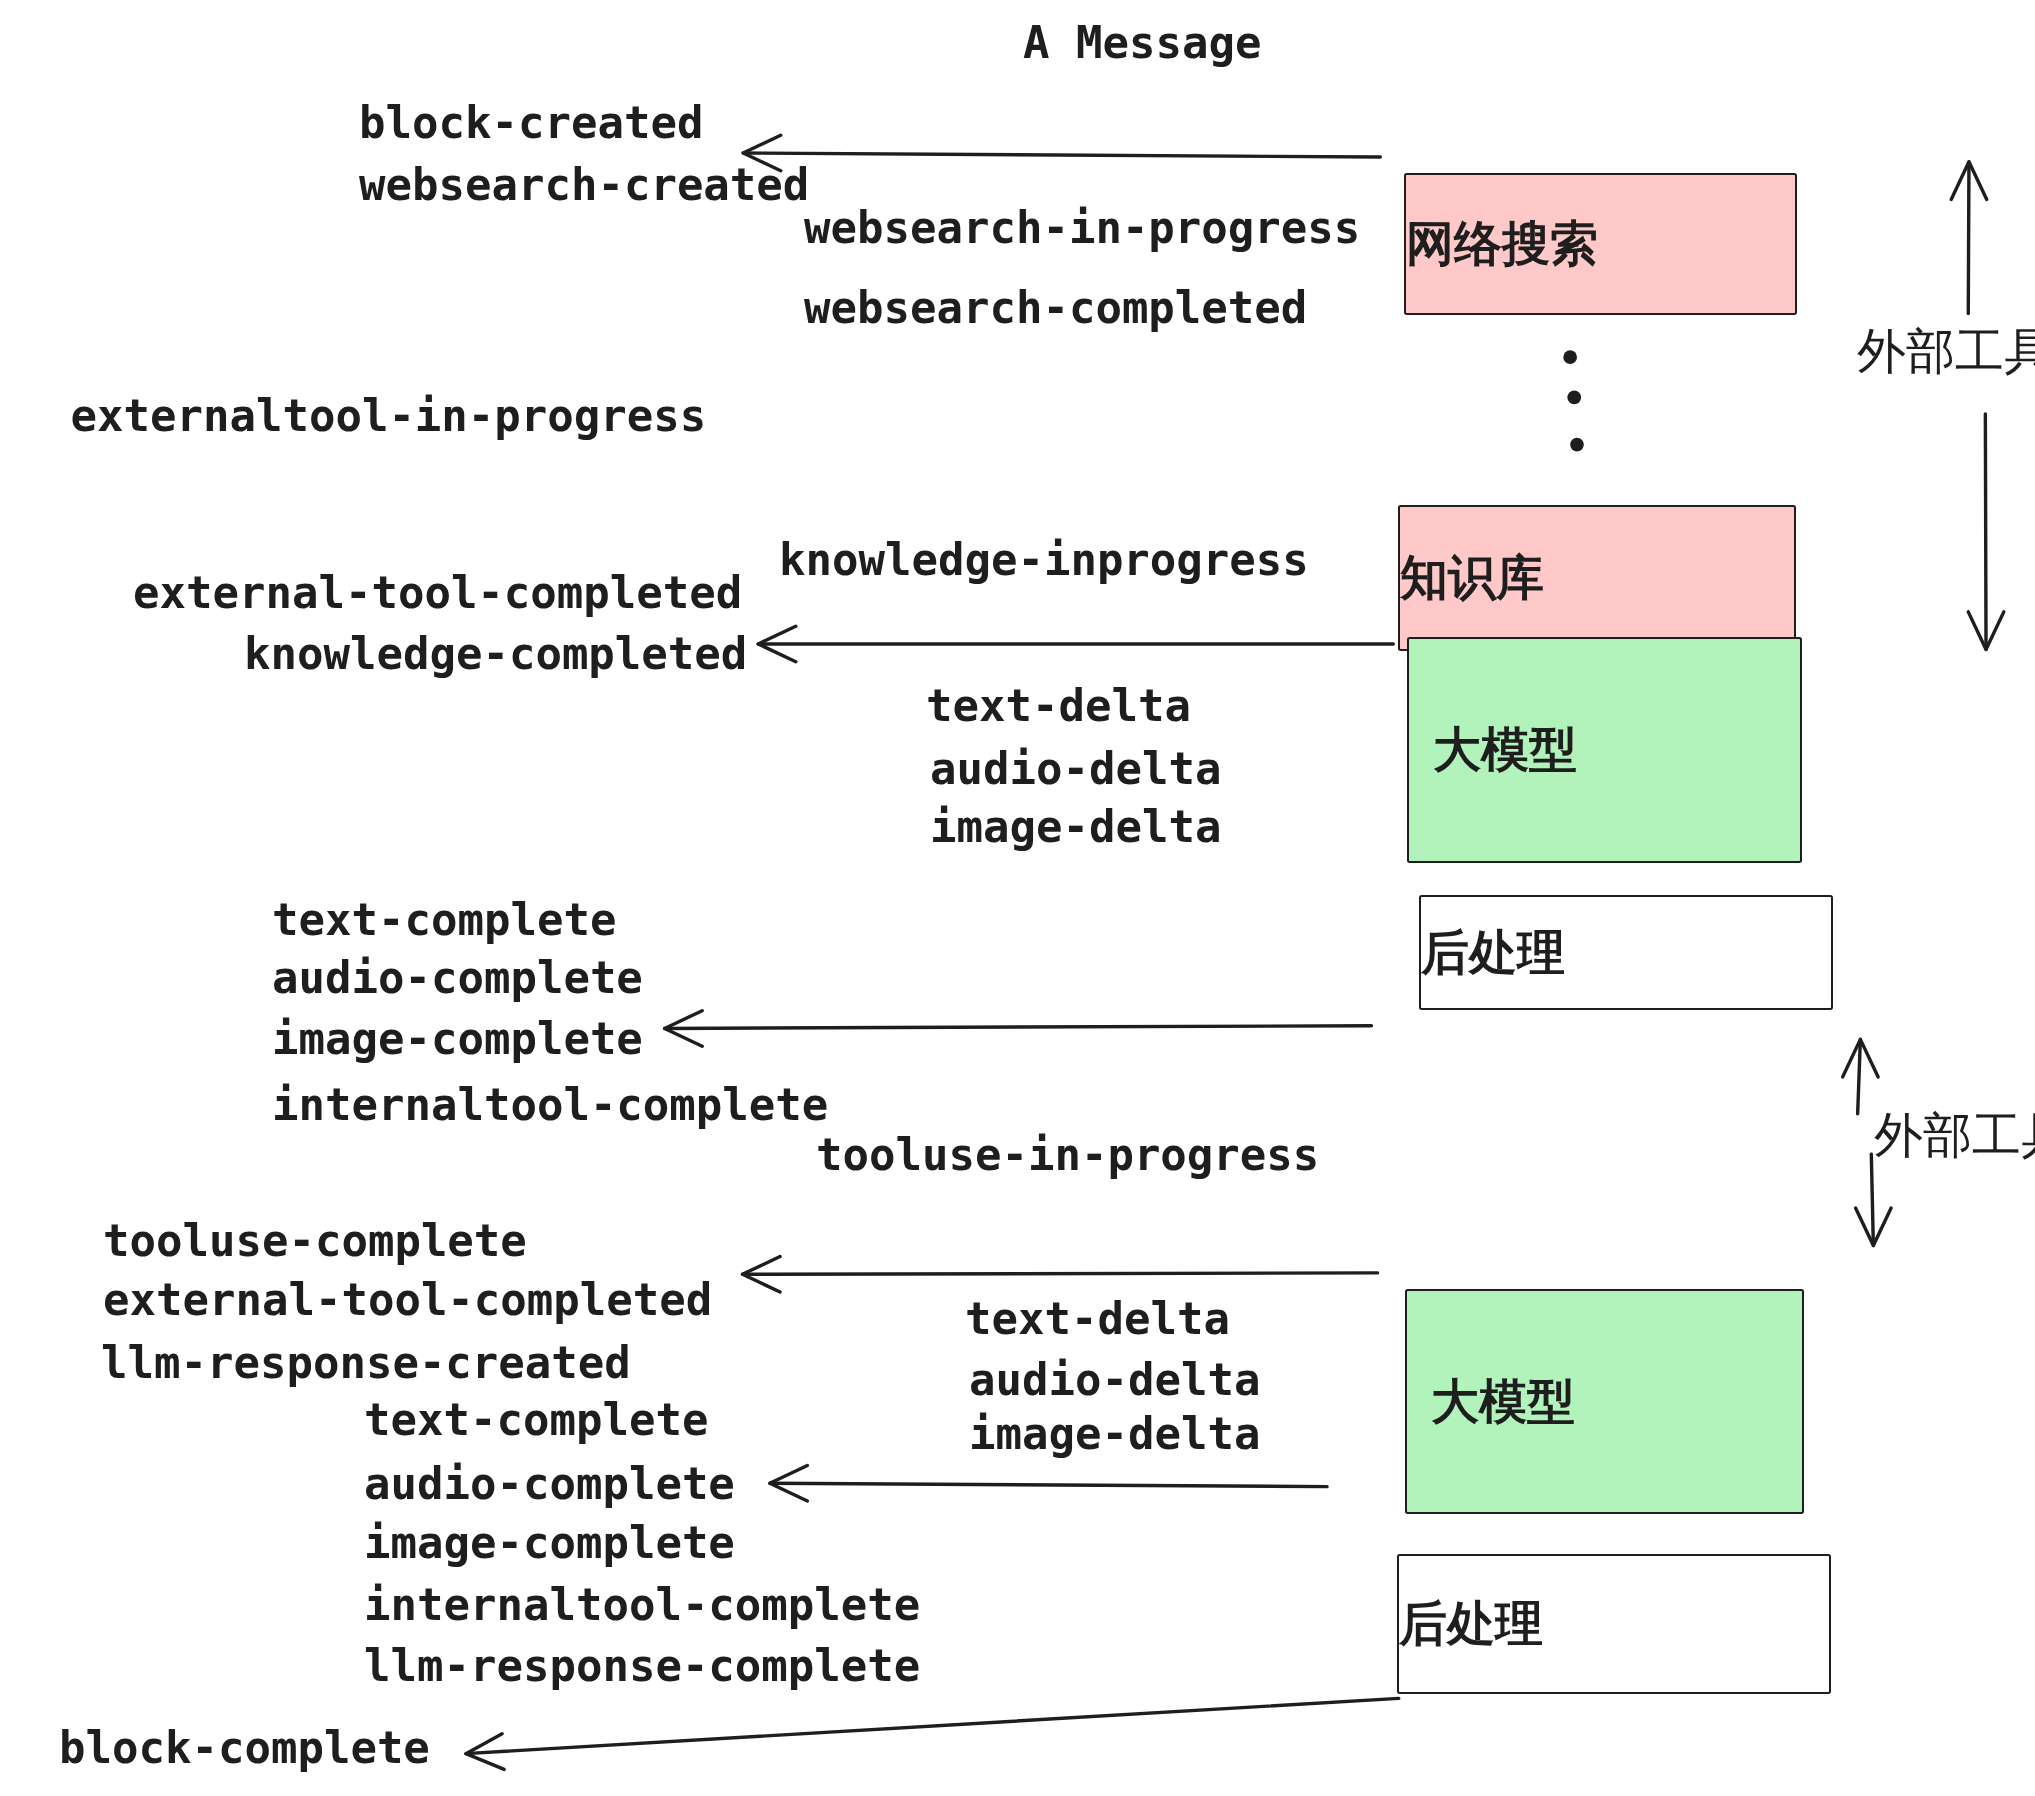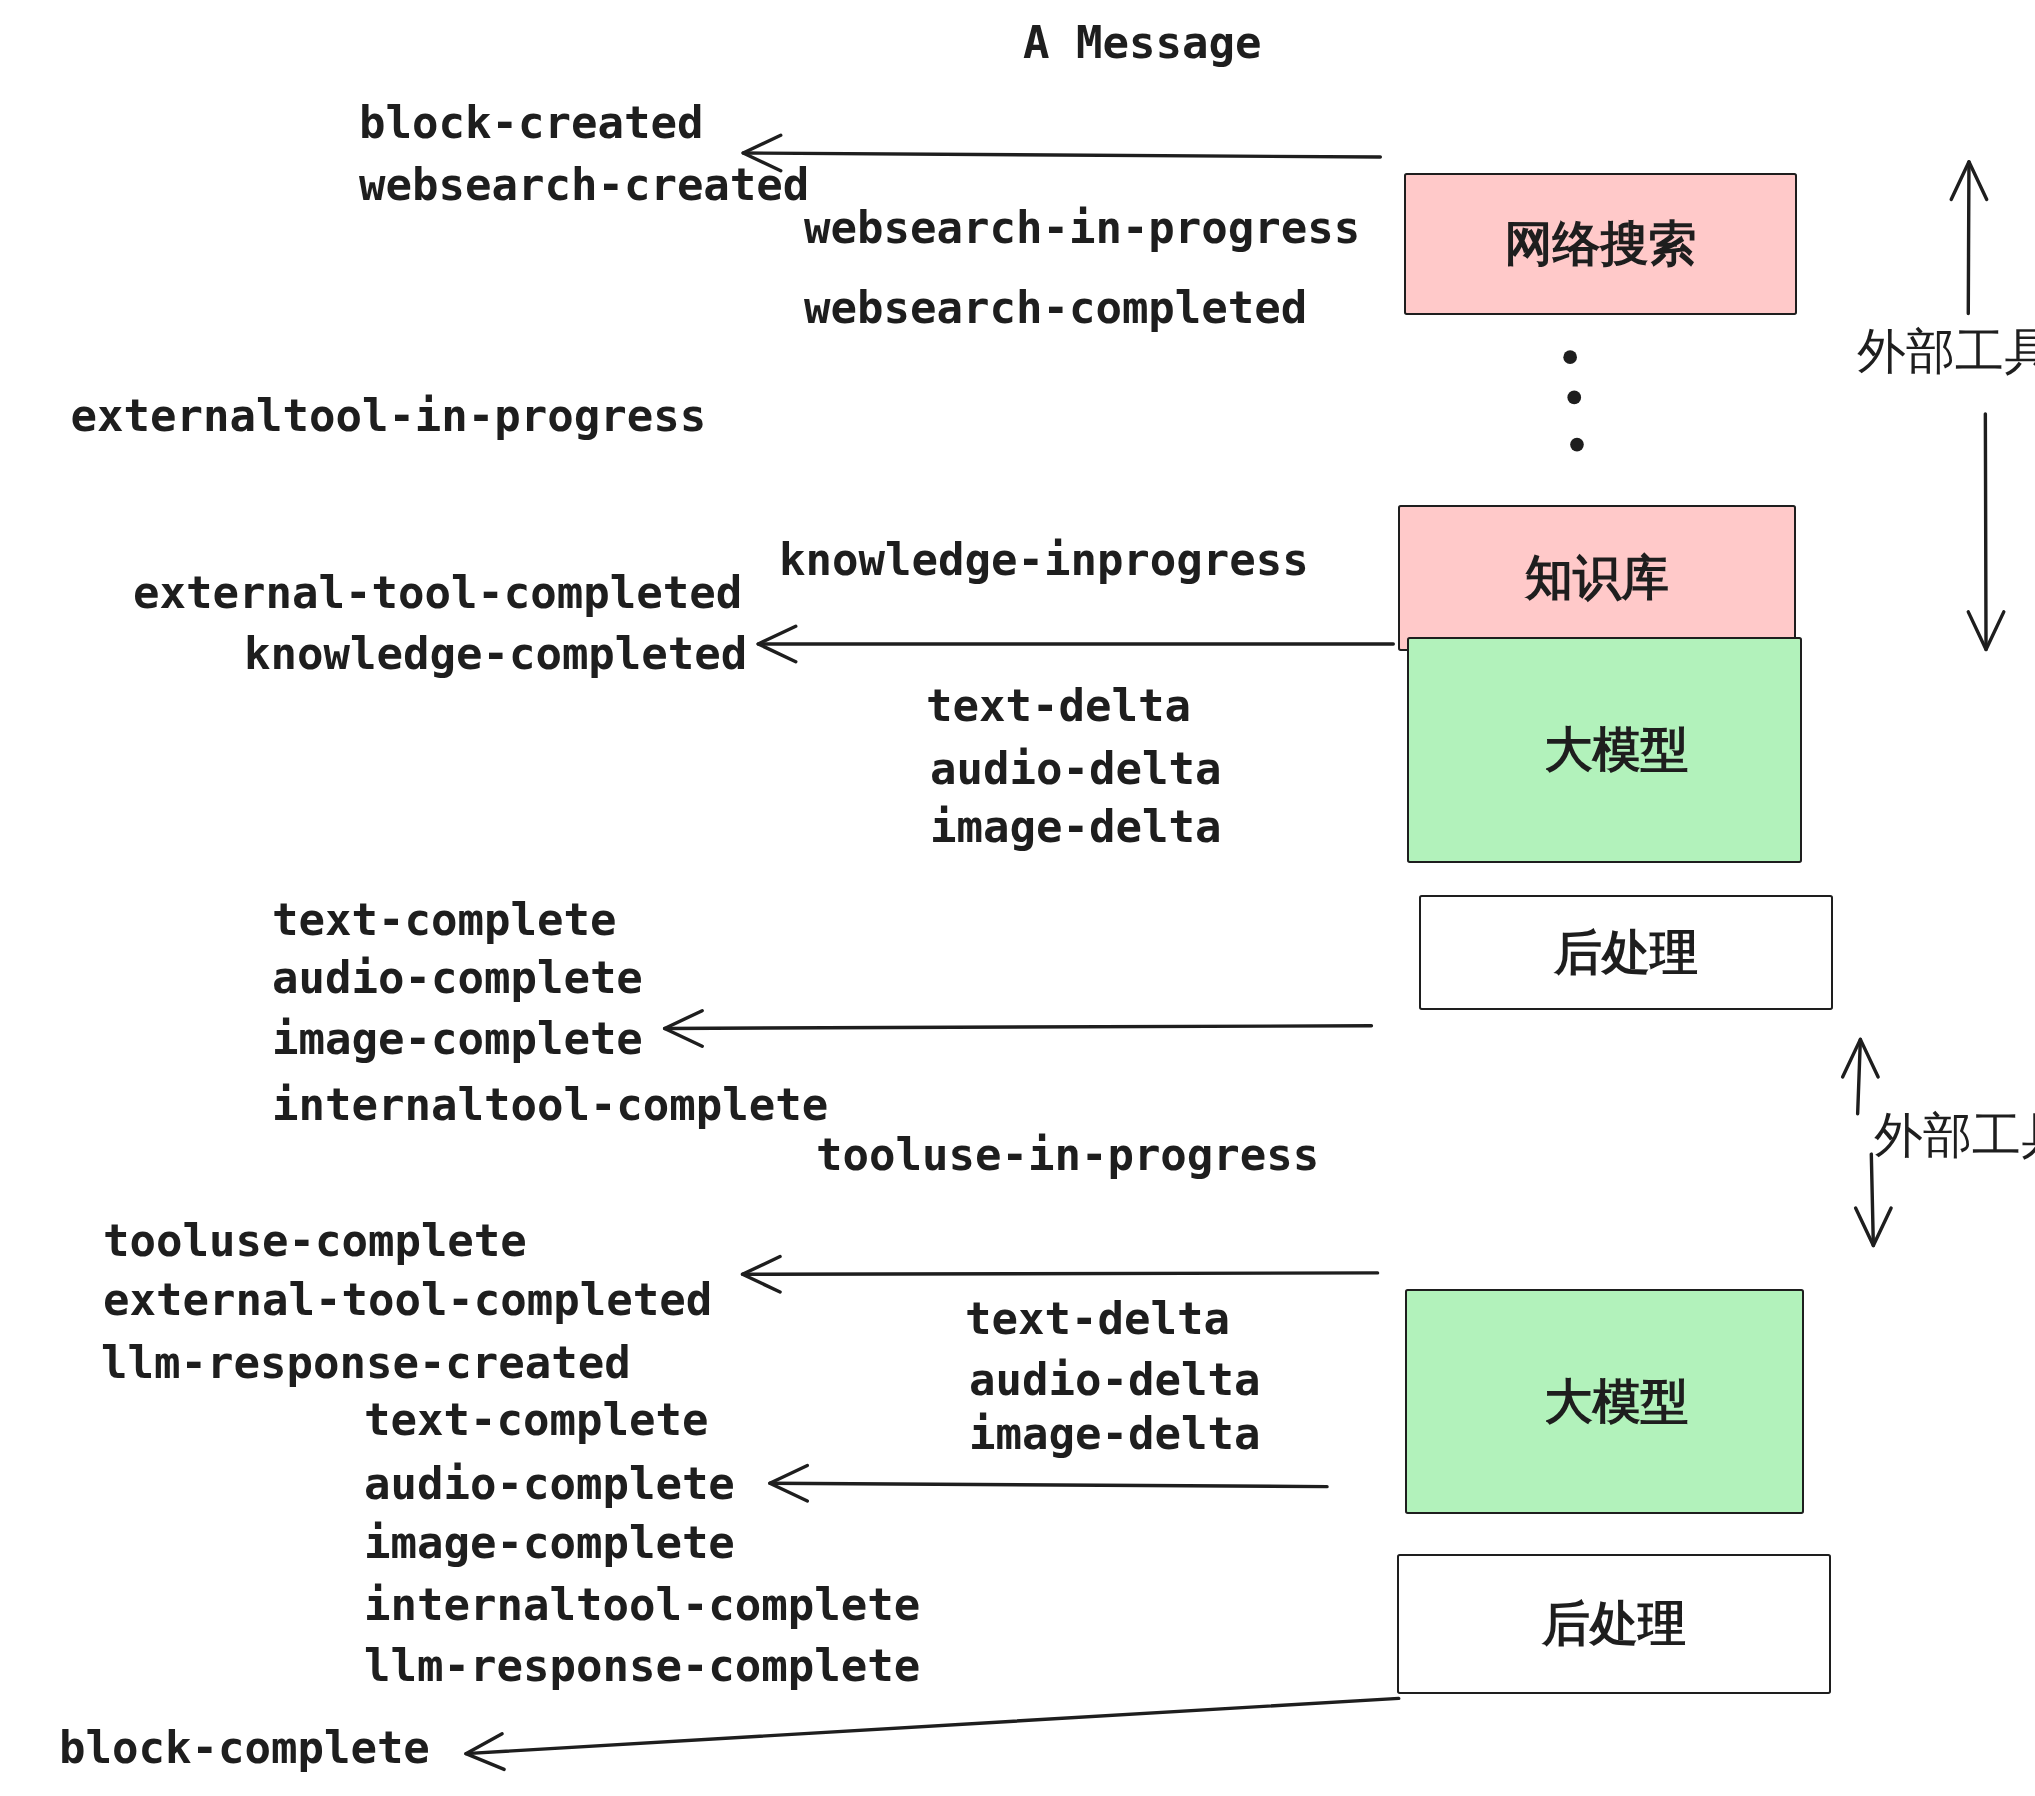--- a/index.html
+++ b/index.html
@@ -49,21 +49,20 @@
     white-space: nowrap;
     color: #1e1e1e;
   }
   .box {
     position: absolute;
     box-sizing: border-box;
     border: 2.7px solid #1e1e1e;
     border-radius: 2.7px;
     display: flex;
     align-items: center;
-    justify-content: center;
     font-size: 48px;
     font-weight: 600;
     font-family: "DejaVu Sans", sans-serif;
     color: #1e1e1e;
     white-space: nowrap;
   }
   .box.pink   { background: #ffc9c9; }
   .box.green  { background: #b2f2bb; padding-left: 24px; }
   .box.yellow { background: #ffec99; }
   .box.white  { background: #ffffff; }

